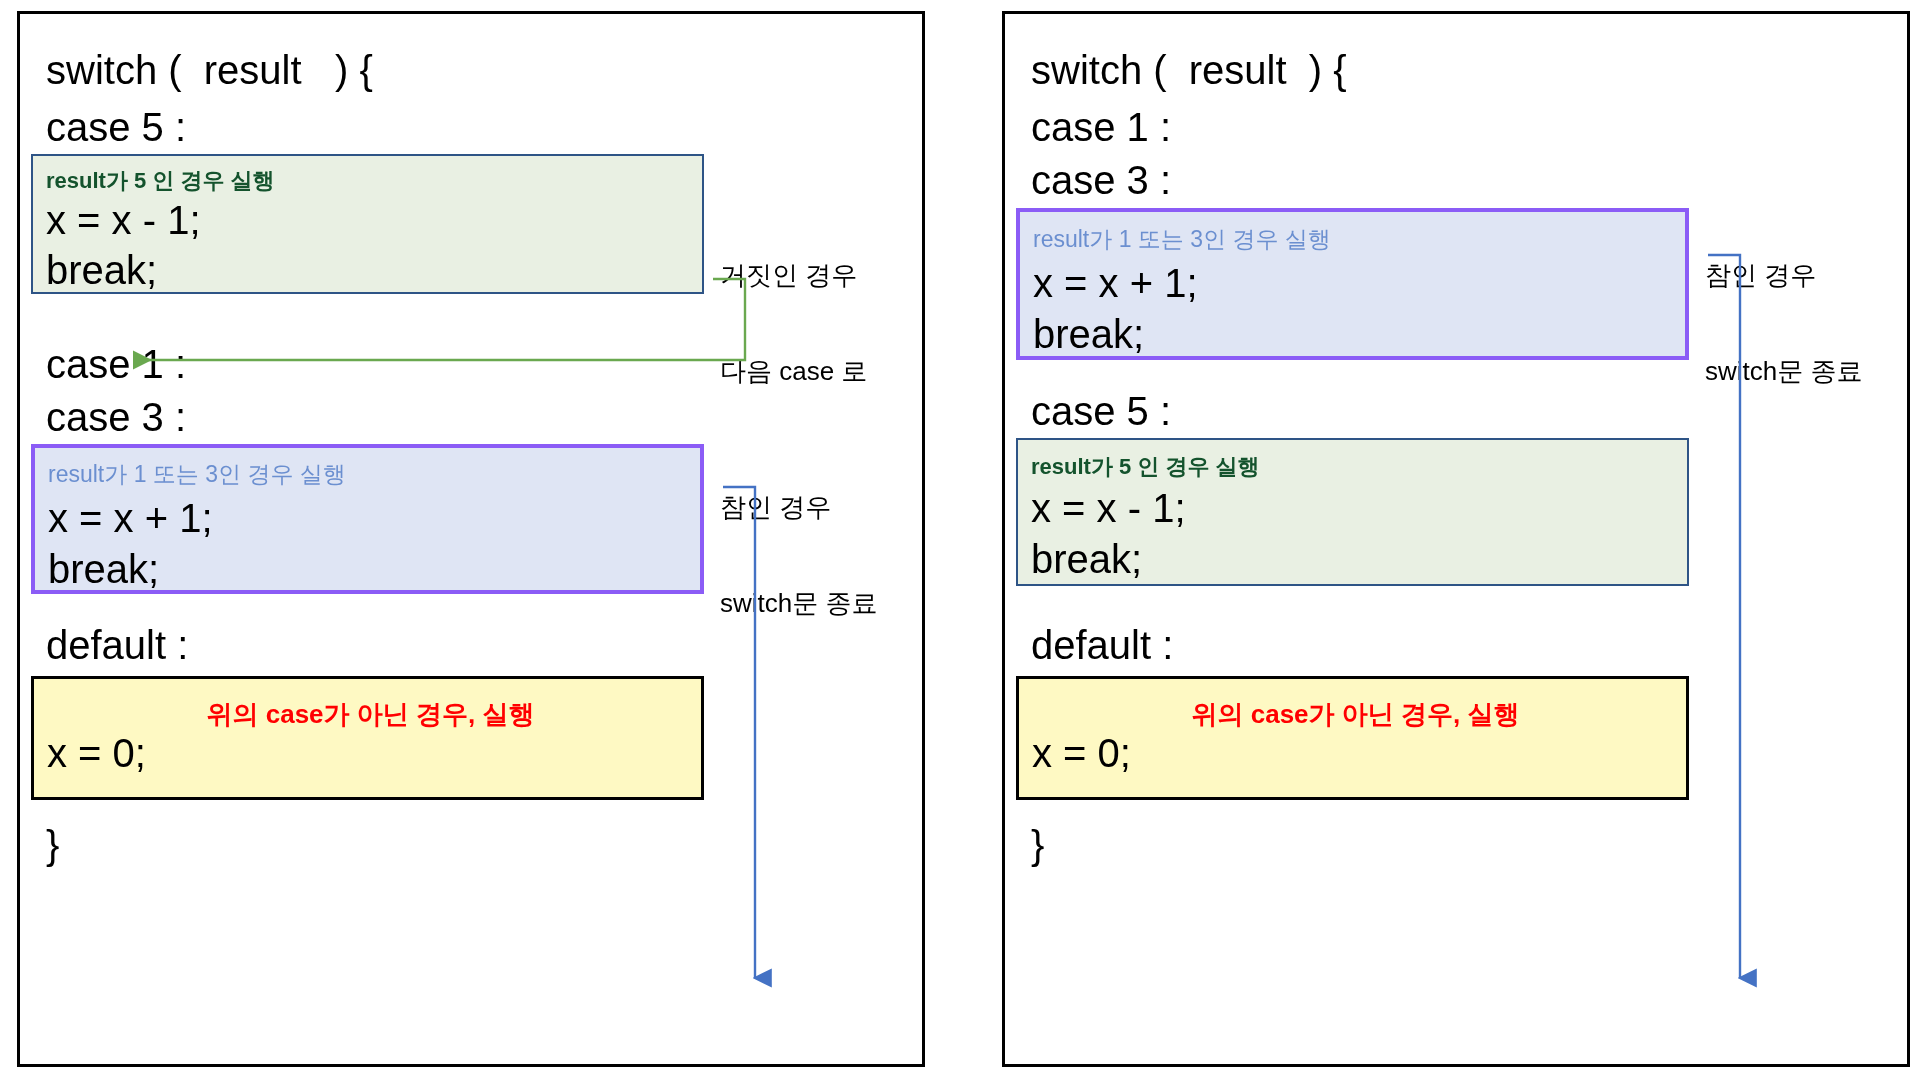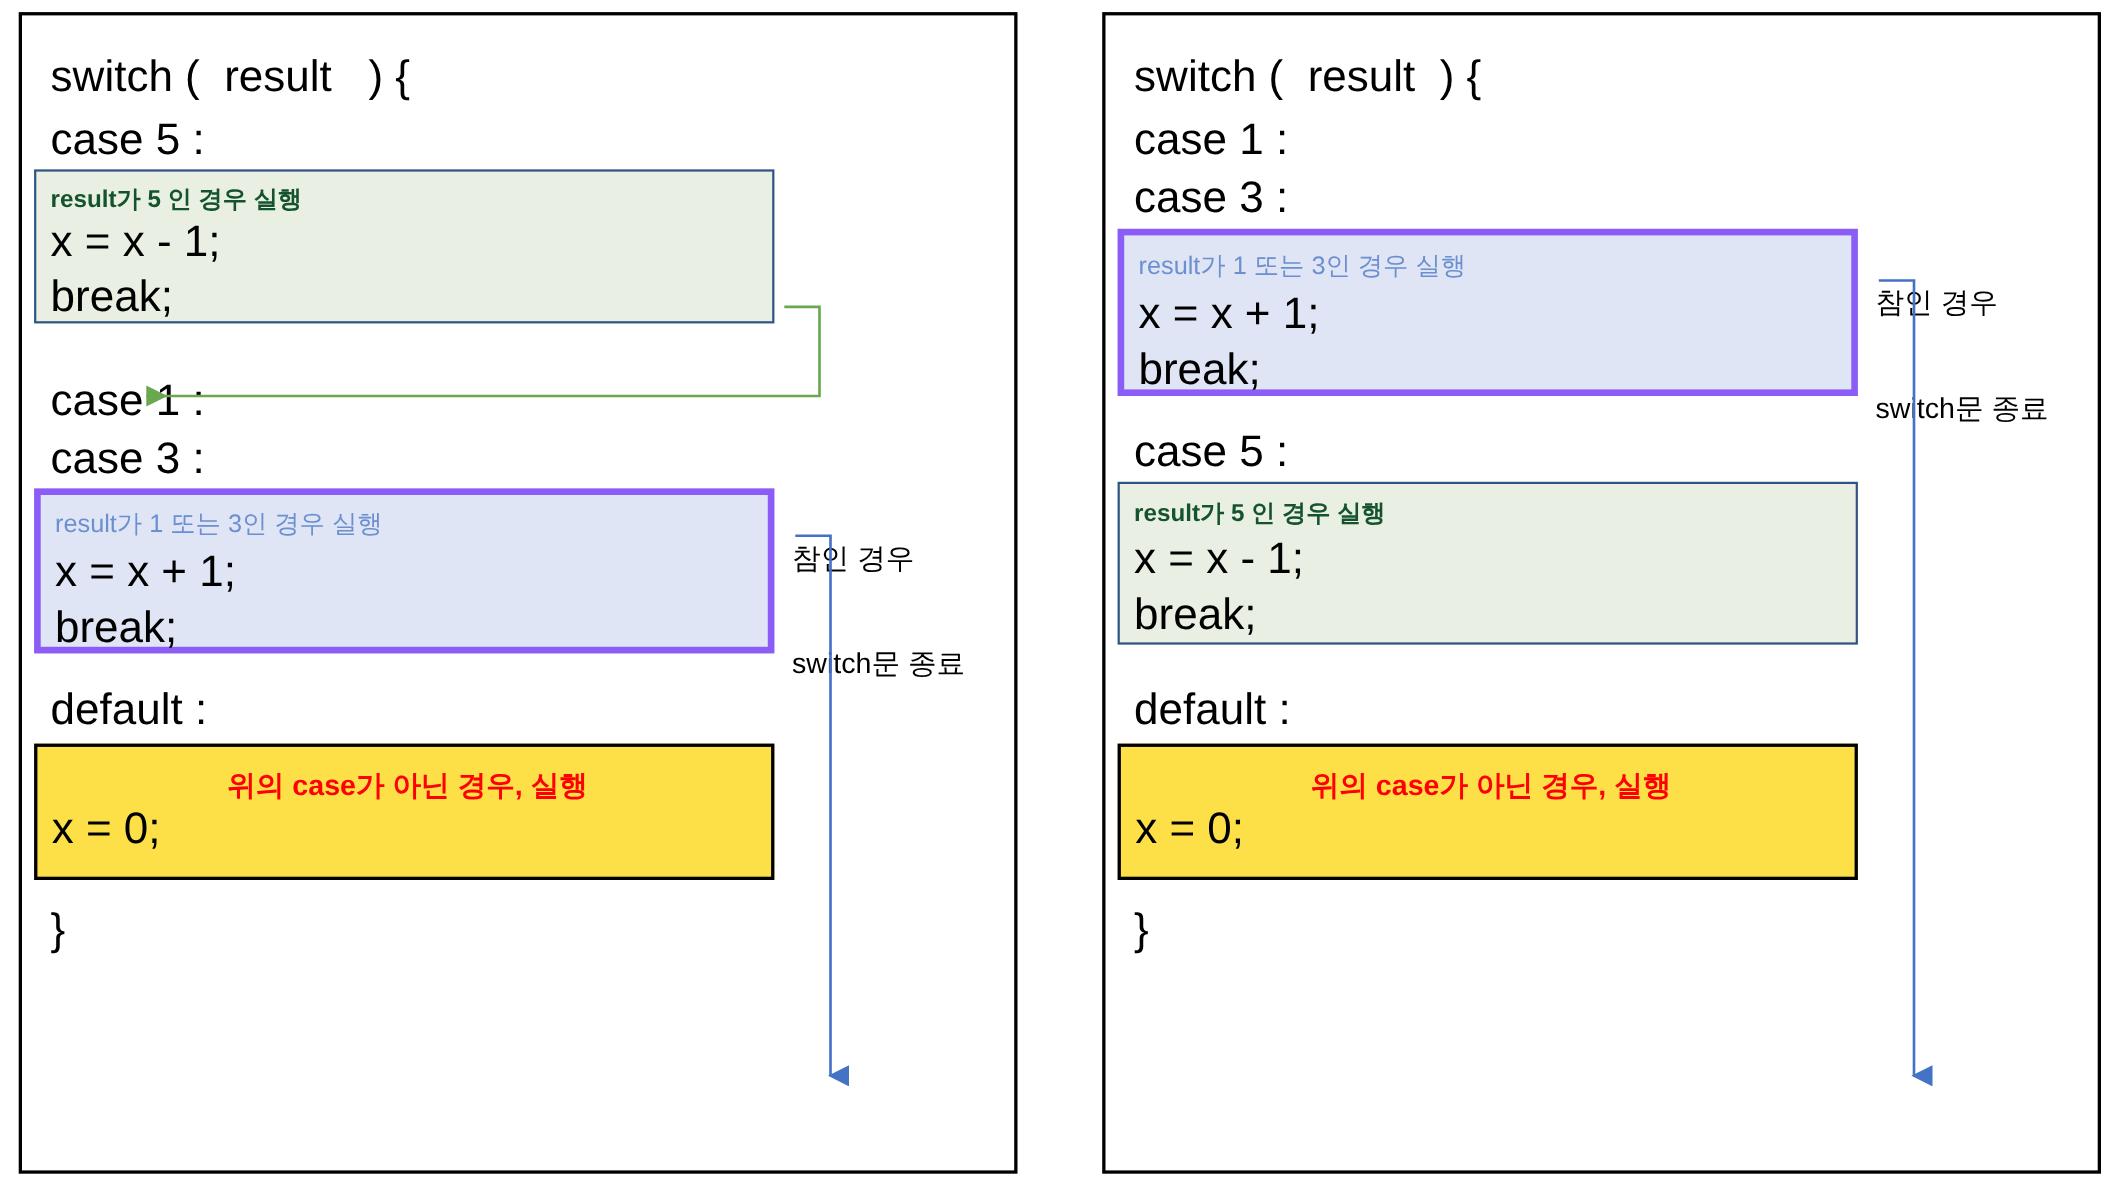--- a/index.html
+++ b/index.html
@@ -46,24 +46,24 @@
   .casebox {
     position: absolute;
     box-sizing: border-box;
   }
   .casebox.green {
     background: #e9f0e3;
     border: 2px solid #2e5486;
   }
   .casebox.blue {
     background: #dfe5f4;
-    border: 6px solid #8b5cf6;
+    border: 4px solid #8b5cf6;
   }
   .casebox.pink {
-    background: #fde047;
+    background: #fef9c3;
     border: 3px solid #000000;
   }
 
   .note {
     position: absolute;
     font-size: 22px;
     font-weight: bold;
     white-space: pre;
     line-height: 1;
   }
@@ -126,20 +126,24 @@
 
     <div class="codeline" style="left:26px; top:611px;">default :</div>
 
     <div class="casebox pink" style="left:11px; top:662px; width:673px; height:124px;">
       <div class="note red-note" style="left:0px; top:22px; width:673px; text-align:center; white-space:normal;">위의 case가 아닌 경우, 실행</div>
       <div class="stmt" style="left:13px; top:54px;">x = 0;</div>
     </div>
 
     <div class="codeline" style="left:26px; top:811px;">}</div>
 
+    <div class="callout" style="left:700px; top:183px;">
+      <div>거짓인 경우</div>
+      <div>다음 case 로</div>
+    </div>
 
     <div class="callout" style="left:700px; top:415px;">
       <div>참인 경우</div>
       <div>switch문 종료</div>
     </div>
 
   </div>
 
   <div class="panel" id="panel-right">
 

